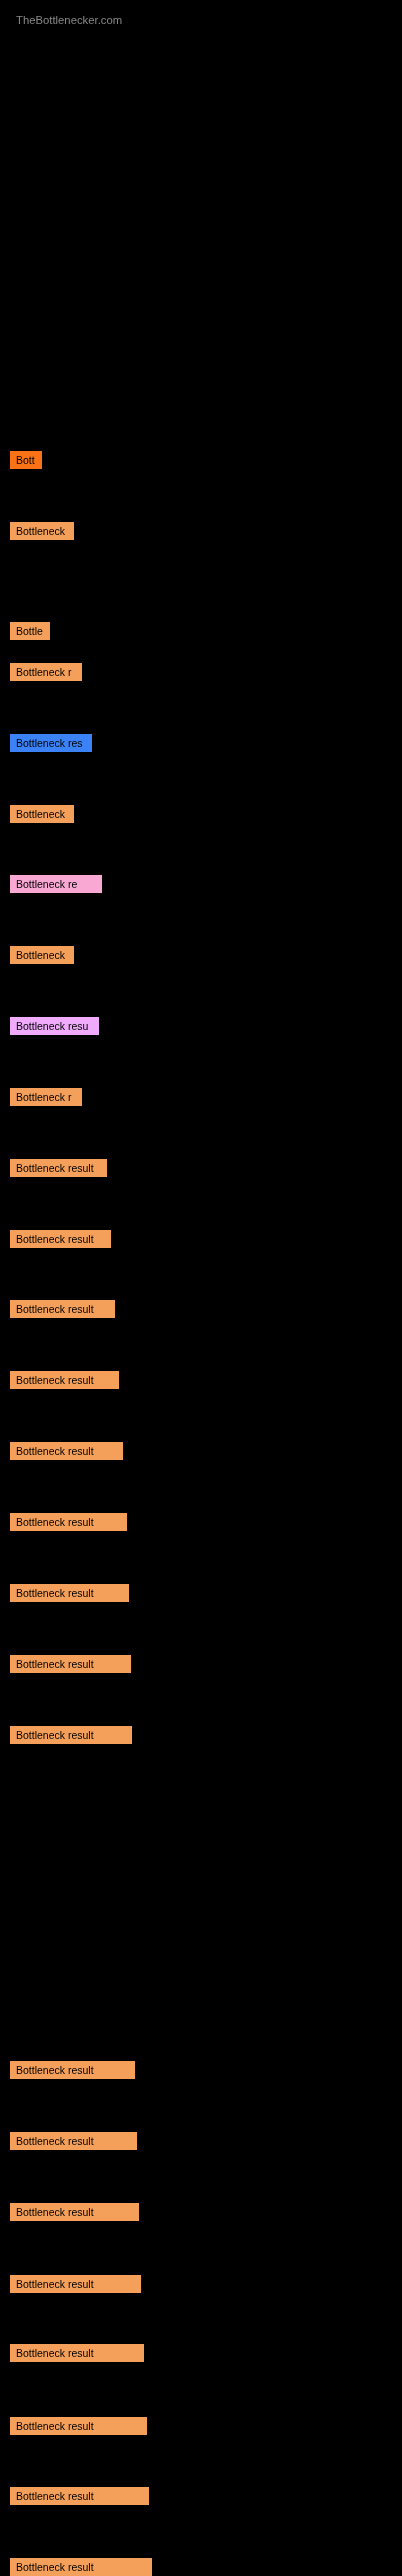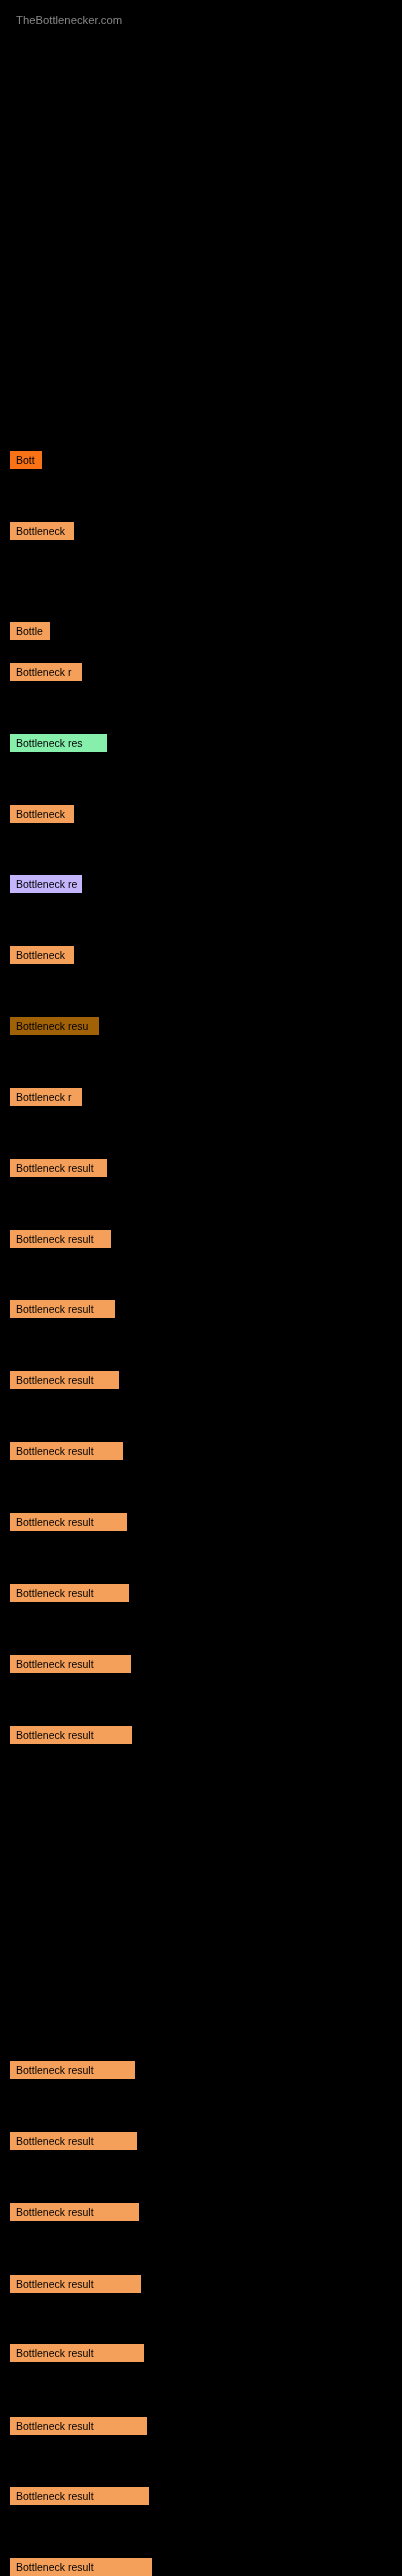--- a/index.html
+++ b/index.html
@@ -27,25 +27,25 @@
 
 <div>
   <span class="site-title">TheBottlenecker.com</span>
 </div>
 
 <div id="content-area" style="position: relative; width: 403px; height: 2560px;">
 <div style="position: absolute; top: 420px; left: 1.6px; background-color: #f97316; color: rgb(0, 0, 0); font-size: 10.5px; padding: 3.2px 6.4px; width: 32px; overflow: hidden; white-space: nowrap; display: block;">Bott</div>
     <div style="position: absolute; top: 491px; left: 1.6px; background-color: rgb(245, 160, 90); color: rgb(0, 0, 0); font-size: 10.5px; padding: 3.2px 6.4px; width: 64px; overflow: hidden; white-space: nowrap; display: block;">Bottleneck</div>
     <div style="position: absolute; top: 562px; left: 1.6px; background-color: rgb(245, 160, 90); color: rgb(0, 0, 0); font-size: 10.5px; padding: 3.2px 6.4px; width: 40px; overflow: hidden; white-space: nowrap; display: block; margin-top: 29px;">Bottle</div>
     <div style="position: absolute; top: 632px; left: 1.6px; background-color: rgb(245, 160, 90); color: rgb(0, 0, 0); font-size: 10.5px; padding: 3.2px 6.4px; width: 72px; overflow: hidden; white-space: nowrap; display: block;">Bottleneck r</div>
-    <div style="position: absolute; top: 703px; left: 1.6px; background-color: #86efac; color: rgb(0, 0, 0); font-size: 10.5px; padding: 3.2px 6.4px; width: 97px; overflow: hidden; white-space: nowrap; display: block;">Bottleneck res</div>
+    <div style="position: absolute; top: 703px; left: 1.6px; background-color: #3b82f6; color: rgb(0, 0, 0); font-size: 10.5px; padding: 3.2px 6.4px; width: 82px; overflow: hidden; white-space: nowrap; display: block;">Bottleneck res</div>
     <div style="position: absolute; top: 774px; left: 1.6px; background-color: rgb(245, 160, 90); color: rgb(0, 0, 0); font-size: 10.5px; padding: 3.2px 6.4px; width: 64px; overflow: hidden; white-space: nowrap; display: block;">Bottleneck</div>
-    <div style="position: absolute; top: 844px; left: 1.6px; background-color: #c4b5fd; color: rgb(0, 0, 0); font-size: 10.5px; padding: 3.2px 6.4px; width: 72px; overflow: hidden; white-space: nowrap; display: block;">Bottleneck re</div>
+    <div style="position: absolute; top: 844px; left: 1.6px; background-color: #f9a8d4; color: rgb(0, 0, 0); font-size: 10.5px; padding: 3.2px 6.4px; width: 92px; overflow: hidden; white-space: nowrap; display: block;">Bottleneck re</div>
     <div style="position: absolute; top: 915px; left: 1.6px; background-color: rgb(245, 160, 90); color: rgb(0, 0, 0); font-size: 10.5px; padding: 3.2px 6.4px; width: 64px; overflow: hidden; white-space: nowrap; display: block;">Bottleneck</div>
-    <div style="position: absolute; top: 986px; left: 1.6px; background-color: #a16207; color: rgb(0, 0, 0); font-size: 10.5px; padding: 3.2px 6.4px; width: 89px; overflow: hidden; white-space: nowrap; display: block;">Bottleneck resu</div>
+    <div style="position: absolute; top: 986px; left: 1.6px; background-color: #f0abfc; color: rgb(0, 0, 0); font-size: 10.5px; padding: 3.2px 6.4px; width: 89px; overflow: hidden; white-space: nowrap; display: block;">Bottleneck resu</div>
     <div style="position: absolute; top: 1057px; left: 1.6px; background-color: rgb(245, 160, 90); color: rgb(0, 0, 0); font-size: 10.5px; padding: 3.2px 6.4px; width: 72px; overflow: hidden; white-space: nowrap; display: block;">Bottleneck r</div>
     <div style="position: absolute; top: 1128px; left: 1.6px; background-color: rgb(245, 160, 90); color: rgb(0, 0, 0); font-size: 10.5px; padding: 3.2px 6.4px; width: 97px; overflow: hidden; white-space: nowrap; display: block;">Bottleneck result</div>
     <div style="position: absolute; top: 1199px; left: 1.6px; background-color: rgb(245, 160, 90); color: rgb(0, 0, 0); font-size: 10.5px; padding: 3.2px 6.4px; width: 101px; overflow: hidden; white-space: nowrap; display: block;">Bottleneck result</div>
     <div style="position: absolute; top: 1269px; left: 1.6px; background-color: rgb(245, 160, 90); color: rgb(0, 0, 0); font-size: 10.5px; padding: 3.2px 6.4px; width: 105px; overflow: hidden; white-space: nowrap; display: block;">Bottleneck result</div>
     <div style="position: absolute; top: 1340px; left: 1.6px; background-color: rgb(245, 160, 90); color: rgb(0, 0, 0); font-size: 10.5px; padding: 3.2px 6.4px; width: 109px; overflow: hidden; white-space: nowrap; display: block;">Bottleneck result</div>
     <div style="position: absolute; top: 1411px; left: 1.6px; background-color: rgb(245, 160, 90); color: rgb(0, 0, 0); font-size: 10.5px; padding: 3.2px 6.4px; width: 113px; overflow: hidden; white-space: nowrap; display: block;">Bottleneck result</div>
     <div style="position: absolute; top: 1482px; left: 1.6px; background-color: rgb(245, 160, 90); color: rgb(0, 0, 0); font-size: 10.5px; padding: 3.2px 6.4px; width: 117px; overflow: hidden; white-space: nowrap; display: block;">Bottleneck result</div>
     <div style="position: absolute; top: 1553px; left: 1.6px; background-color: rgb(245, 160, 90); color: rgb(0, 0, 0); font-size: 10.5px; padding: 3.2px 6.4px; width: 119px; overflow: hidden; white-space: nowrap; display: block;">Bottleneck result</div>
     <div style="position: absolute; top: 1624px; left: 1.6px; background-color: rgb(245, 160, 90); color: rgb(0, 0, 0); font-size: 10.5px; padding: 3.2px 6.4px; width: 121px; overflow: hidden; white-space: nowrap; display: block;">Bottleneck result</div>
     <div style="position: absolute; top: 1695px; left: 1.6px; background-color: rgb(245, 160, 90); color: rgb(0, 0, 0); font-size: 10.5px; padding: 3.2px 6.4px; width: 122px; overflow: hidden; white-space: nowrap; display: block;">Bottleneck result</div>

